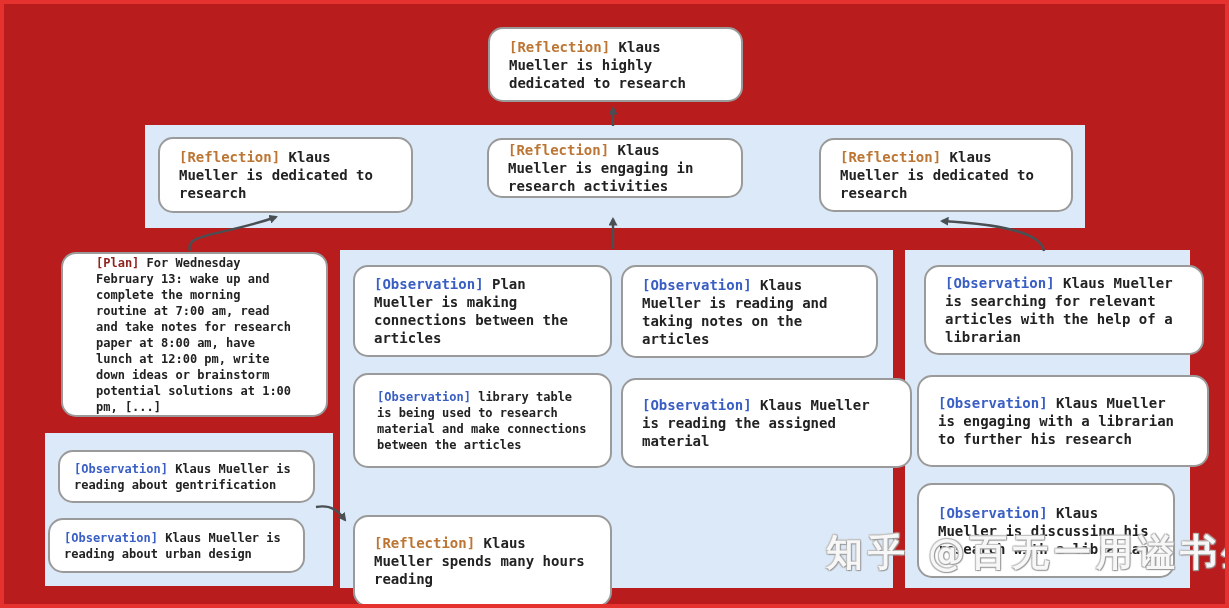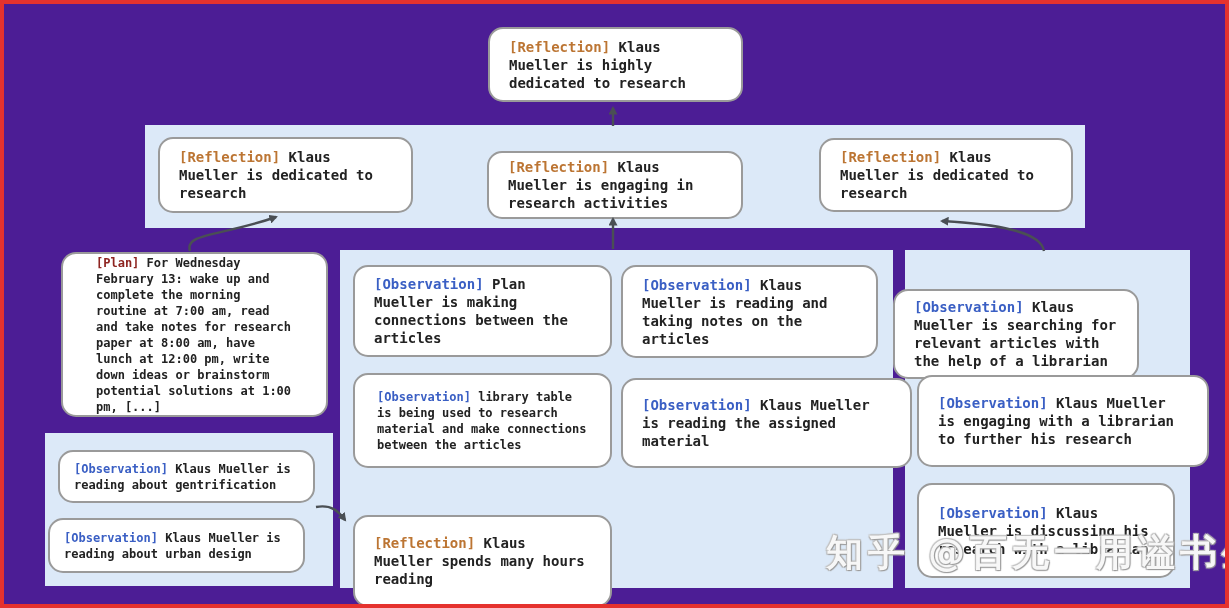--- a/index.html
+++ b/index.html
@@ -1,17 +1,17 @@
 <!DOCTYPE html>
 <html><head>
 <meta charset="utf-8">
 <style>
   html,body{margin:0;padding:0;background:#888;}
   .canvas{
-    position:relative; width:1229px; height:608px; background:#4c1d95;
+    position:relative; width:1229px; height:608px; background:#b91c1c;
     font-family:"DejaVu Sans Mono","Liberation Mono",monospace;
     font-weight:bold; color:#222; overflow:hidden;
   }
   .frame{position:absolute; inset:0; border:4px solid #e5322e; pointer-events:none; z-index:50;}
   .band{position:absolute; background:#dce9f8; z-index:1;}
   .box{
     position:absolute; background:#ffffff; border:2px solid #9a9a9a; border-radius:15px;
     display:flex; flex-direction:column; justify-content:center; z-index:10;
     box-sizing:border-box;
   }
@@ -56,21 +56,21 @@
     <path d="M316,507 C332,504 339,512 345,520" stroke="#4a4f54" stroke-width="2.4" fill="none" marker-end="url(#ah)"></path>
   </svg>
 
   <div class="box std" style="left:488px; top:27px; width:255px; height:75px;">
     <div><span class="tag reflection">[Reflection]</span> <span>Klaus Mueller is highly dedicated to research</span></div>
   </div>
 
   <div class="box std" style="left:158px; top:137px; width:255px; height:76px;">
     <div><span class="tag reflection">[Reflection]</span> <span>Klaus Mueller is dedicated to research</span></div>
   </div>
-  <div class="box std" style="left:487px; top:138px; width:256px; height:68px;margin-top:13px;">
+  <div class="box std" style="left:487px; top:138px; width:256px; height:60px;">
     <div><span class="tag reflection">[Reflection]</span> <span>Klaus Mueller is engaging in research activities</span></div>
   </div>
   <div class="box std" style="left:819px; top:138px; width:254px; height:74px;">
     <div><span class="tag reflection">[Reflection]</span> <span>Klaus Mueller is dedicated to research</span></div>
   </div>
 
   <div class="box small pad-plan" style="left:61px; top:252px; width:267px; height:165px;">
     <div><span class="tag plan">[Plan]</span> <span>For Wednesday February 13: wake up and complete the morning routine at 7:00 am, read and take notes for research paper at 8:00 am, have lunch at 12:00 pm, write down ideas or brainstorm potential solutions at 1:00 pm, [...]</span></div>
   </div>
 
@@ -91,21 +91,21 @@
     <div><span class="tag reflection">[Reflection]</span> <span>Klaus Mueller spends many hours reading</span></div>
   </div>
 
   <div class="box std" style="left:621px; top:265px; width:257px; height:93px;">
     <div><span class="tag observation">[Observation]</span> <span>Klaus Mueller is reading and taking notes on the articles</span></div>
   </div>
   <div class="box std" style="left:621px; top:378px; width:291px; height:90px;">
     <div><span class="tag observation">[Observation]</span> <span>Klaus Mueller is reading the assigned material</span></div>
   </div>
 
-  <div class="box std" style="left:893px; top:265px; width:246px; height:90px;margin-top:24px;">
+  <div class="box std" style="left:924px; top:265px; width:280px; height:90px;">
     <div><span class="tag observation">[Observation]</span> <span>Klaus Mueller is searching for relevant articles with the help of a librarian</span></div>
   </div>
   <div class="box std" style="left:917px; top:375px; width:292px; height:92px;">
     <div><span class="tag observation">[Observation]</span> <span>Klaus Mueller is engaging with a librarian to further his research</span></div>
   </div>
   <div class="box std" style="left:917px; top:483px; width:258px; height:95px;">
     <div><span class="tag observation">[Observation]</span> <span>Klaus Mueller is discussing his research with a librarian</span></div>
   </div>
 
   <div class="watermark">知乎 @百无一用谥书生</div>

